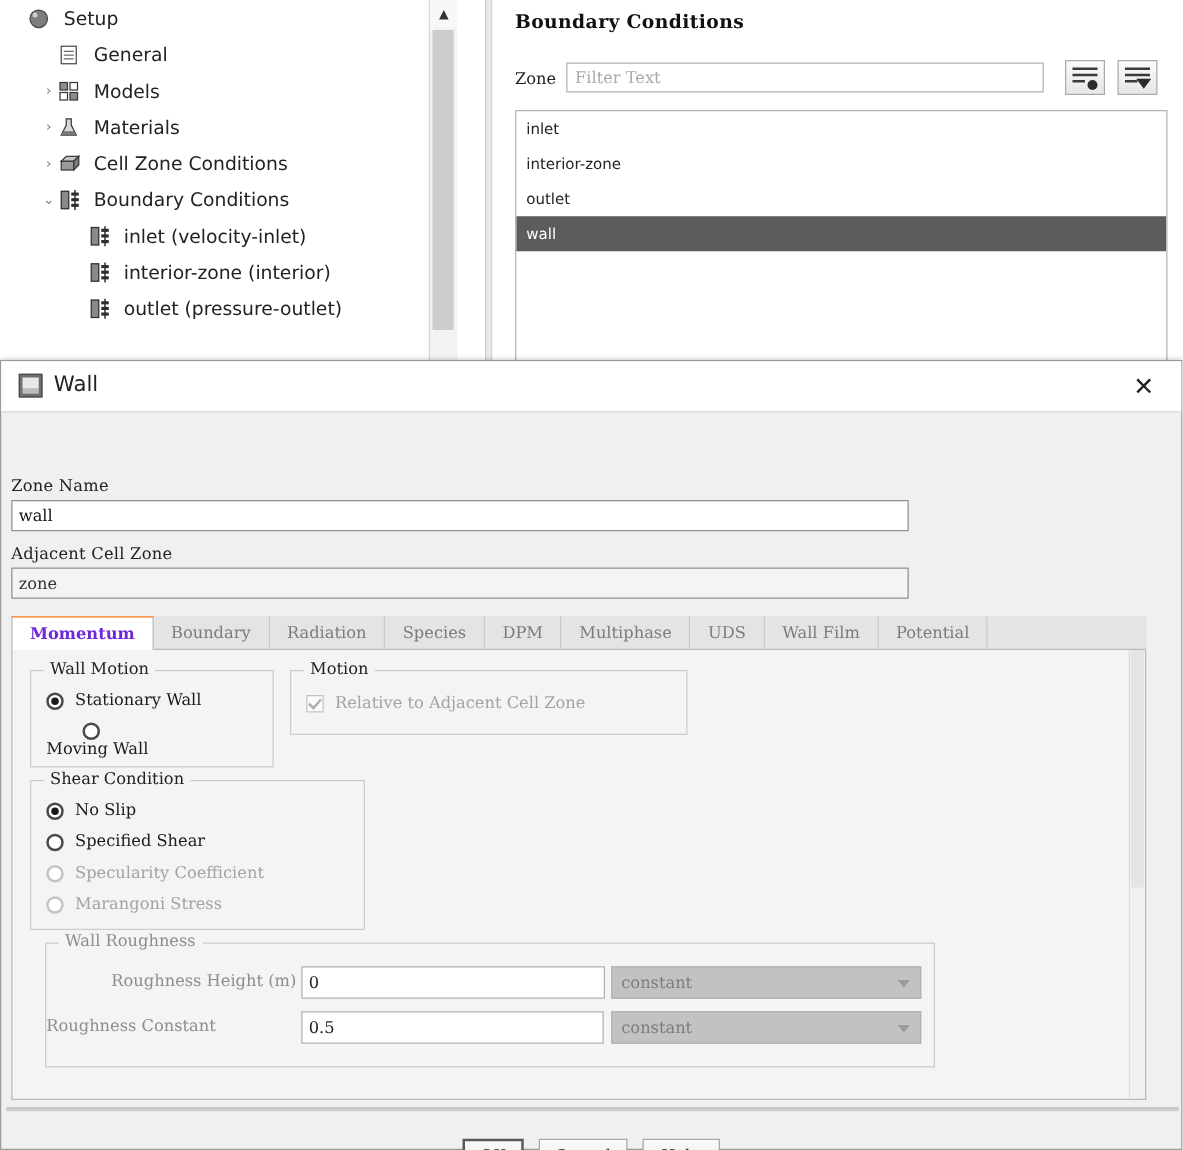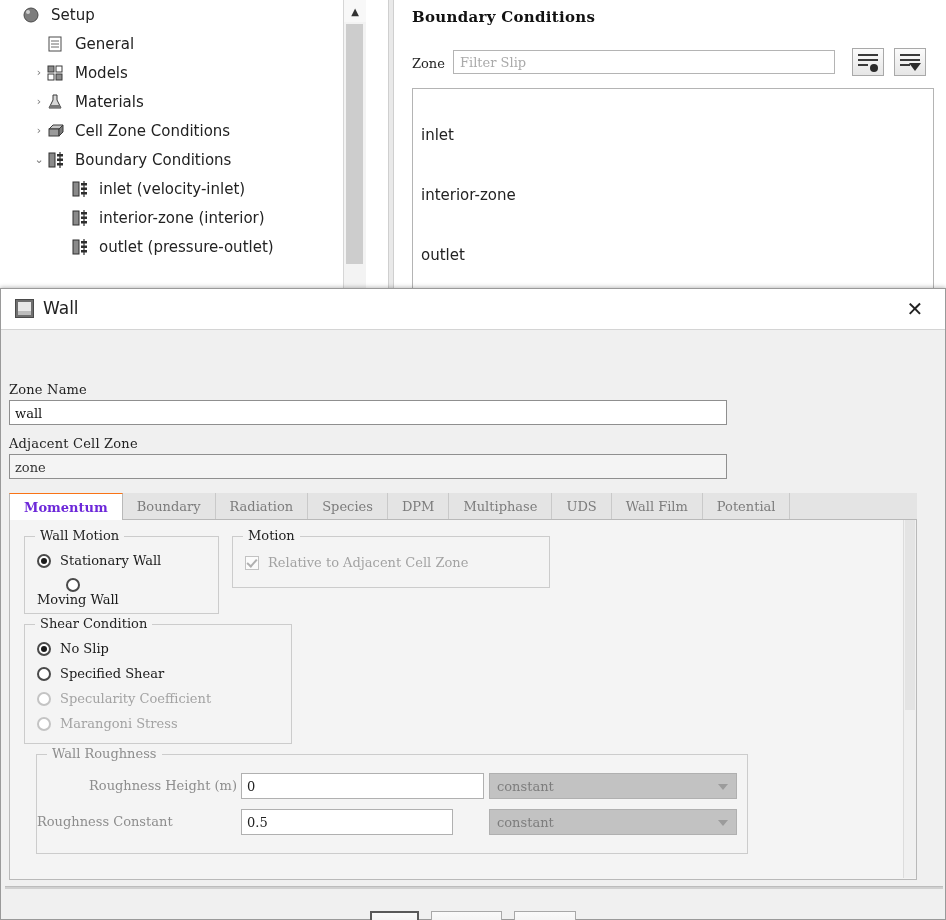--- a/index.html
+++ b/index.html
@@ -145,23 +145,22 @@
     background: #ffffff;
     border: 1px solid #b4b4b4;
     box-sizing: border-box;
     overflow: hidden;
   }
   .bc-item {
     height: 28px;
     line-height: 28px;
     padding-left: 8px;
     font-family: "DejaVu Sans", sans-serif;
-    font-size: 15px;
+    font-size: 12px;
     color: #222;
-    margin-top: 32px;
   }
   .bc-item.selected { background: #5c5c5c; color: #fff; }
 
   
   #wall-dialog {
     position: absolute;
     left: 0; top: 288px;
     width: 946px; height: 632px;
     background: #f0f0f0;
     border: 1px solid #9a9a9a;
@@ -560,21 +559,21 @@
     </div>
   </div>
 
   <div id="panel-divider"></div>
 
   <div id="bc-panel">
     <div id="bc-title">Boundary Conditions</div>
 
     <div id="bc-zone-label">Zone</div>
 
-    <div id="bc-filter-input">Filter Slip</div>
+    <div id="bc-filter-input">Filter Text</div>
 
     <div id="bc-tool-1" class="bc-tool-btn">
       <div class="bt-line" style="top:5px;width:20px;"></div>
       <div class="bt-line" style="top:10px;width:20px;"></div>
       <div class="bt-line" style="top:15px;width:10px;"></div>
       <div style="position:absolute;right:5px;bottom:3px;width:8px;height:8px;border-radius:50%;background:#2b2b2b;"></div>
     </div>
 
     <div id="bc-tool-2" class="bc-tool-btn">
       <div class="bt-line" style="top:5px;width:20px;"></div>
@@ -684,21 +683,21 @@
           </div>
       </div>
 
       <div class="groupbox" style="left:26px; top:234px; width:712px; height:100px;">
         <div class="gb-title dim">Wall Roughness</div>
         <div id="roughness-rows">
             <div class="wr-label" style="left: 0px; width: 200px; text-align: right; top: 23px;">Roughness Height (m)</div>
             <div class="wr-input" style="left: 204px; top: 18px; width: 243px;">0</div>
             <div class="wr-select" style="left: 452px; top: 18px; width: 248px;"><span>constant</span><span class="caret"></span></div>
             <div class="wr-label" style="left: 0px; width: 200px; top: 59px;">Roughness Constant</div>
-            <div class="wr-input" style="left: 204px; top: 54px; width: 212px;">0.5</div>
+            <div class="wr-input" style="left: 204px; top: 54px; width: 242px;">0.5</div>
             <div class="wr-select" style="left: 452px; top: 54px; width: 248px;"><span>constant</span><span class="caret"></span></div>
           </div>
       </div>
 
       <div id="content-scrollbar">
         <div id="content-scroll-thumb"></div>
       </div>
     </div>
 
     <div id="dlg-footer-sep"></div>

